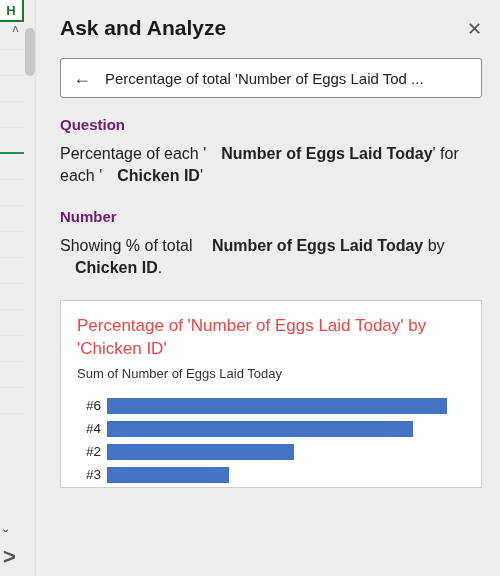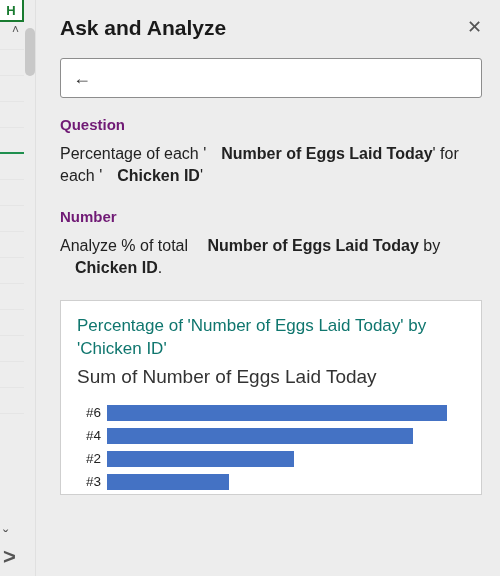--- a/index.html
+++ b/index.html
@@ -10,36 +10,36 @@
   .colcaret { position: absolute; top: 23px; left: 12px; font-size: 12px; color: #555; }
   .vscroll { position: absolute; top: 28px; right: 0; width: 10px; height: 48px; background: #c8c8c8; border-radius: 5px; }
   .gridlines { position: absolute; top: 24px; left: 0; width: 24px; bottom: 0; }
   .gc { height: 26px; border-bottom: 1px solid #e5e5e5; }
   .gc.acc { border-bottom: 2px solid #1f8f4e; }
   .sheetnav { position: absolute; bottom: 8px; left: 3px; color: #555; }
   .sheetnav .car { font-size: 16px; }
   .sheetnav .ch { font-size: 22px; font-weight: bold; line-height: 1; }
 
   .panel { flex: 1; padding: 14px 18px 0 24px; position: relative; overflow: hidden; }
-  .panel-header { display:flex; align-items:flex-start; justify-content:space-between; margin: 2px 0 18px 0; gap: 13px; }
+  .panel-header { display:flex; align-items:flex-end; justify-content:space-between; margin: 2px 0 18px 0; gap: 13px; }
   .panel-title { font-size: 21px; font-weight: 700; color: #1a1a1a; }
   .close { font-size: 18px; color: #555; cursor: pointer; }
 
   .querybox { border: 1px solid #8d8d8d; border-radius: 3px; background: #fff; height: 40px; display:flex; align-items:center; padding: 0 12px; margin-bottom: 18px; }
   .querybox .back { font-size: 18px; color: #333; margin-right: 14px; cursor:pointer; }
   .querybox .qtext { font-size: 15px; color: #222; white-space: nowrap; overflow: hidden; text-overflow: clip; }
 
   .label { font-size: 15px; font-weight: 700; color: #701a75; margin-bottom: 10px; }
   .qline { font-size: 16px; color: #222; line-height: 1.4; margin-bottom: 20px; }
   .aline { font-size: 16px; color: #222; line-height: 1.4; margin-bottom: 20px; }
   .b { font-weight: 700; padding-left: 15px; }
 
   .chartcard { border: 1px solid #cfcfcf; background:#fff; padding: 14px 16px 0 16px; }
-  .chart-title { font-size: 17px; color: #0f766e; line-height: 1.35; margin-bottom: 6px; }
-  .chart-sub { font-size: 19px; color: #333; margin-bottom: 14px; }
+  .chart-title { font-size: 17px; color: #ef4444; line-height: 1.35; margin-bottom: 6px; }
+  .chart-sub { font-size: 13px; color: #333; margin-bottom: 14px; }
   .chartrows { }
   .crow { display:flex; align-items:center; height: 21px; margin-bottom: 2px; }
   .crow .clab { width: 30px; font-size: 13.5px; color: #222; text-align:right; padding-right: 6px; }
   .crow .cbar { height: 16px; background: #4472c4; }
 </style>
 </head>
 <body>
 
 <div class="root">
   <div class="leftgutter">
@@ -70,30 +70,31 @@
   </div>
 
   <div class="panel">
     <div class="panel-header">
       <div class="panel-title">Ask and Analyze</div>
       <div class="close">✕</div>
     </div>
 
     <div class="querybox">
       <span class="back">←</span>
+      <span class="qtext">Percentage of total 'Number of Eggs Laid Tod  ...</span>
     </div>
 
     <div class="label">Question</div>
     <div class="qline">
       <span>Percentage of each '</span><span class="b">Number of Eggs Laid Today</span><span>' for each '</span><span class="b">Chicken ID</span><span>'</span>
     </div>
 
     <div class="label">Number</div>
     <div class="aline">
-      <span>Analyze % of total </span><span class="b">Number of Eggs Laid Today</span><span> by </span><span class="b">Chicken ID</span><span>.</span>
+      <span>Showing % of total </span><span class="b">Number of Eggs Laid Today</span><span> by </span><span class="b">Chicken ID</span><span>.</span>
     </div>
 
     <div class="chartcard">
       <div class="chart-title">Percentage of 'Number of Eggs Laid Today' by 'Chicken ID'</div>
       <div class="chart-sub">Sum of Number of Eggs Laid Today</div>
       <div class="chartrows" id="chartrows">
           <div class="crow">
             <div class="clab">#6</div>
             <div class="cbar" style="width: 340px; background: rgb(68, 114, 196);"></div>
           </div>

